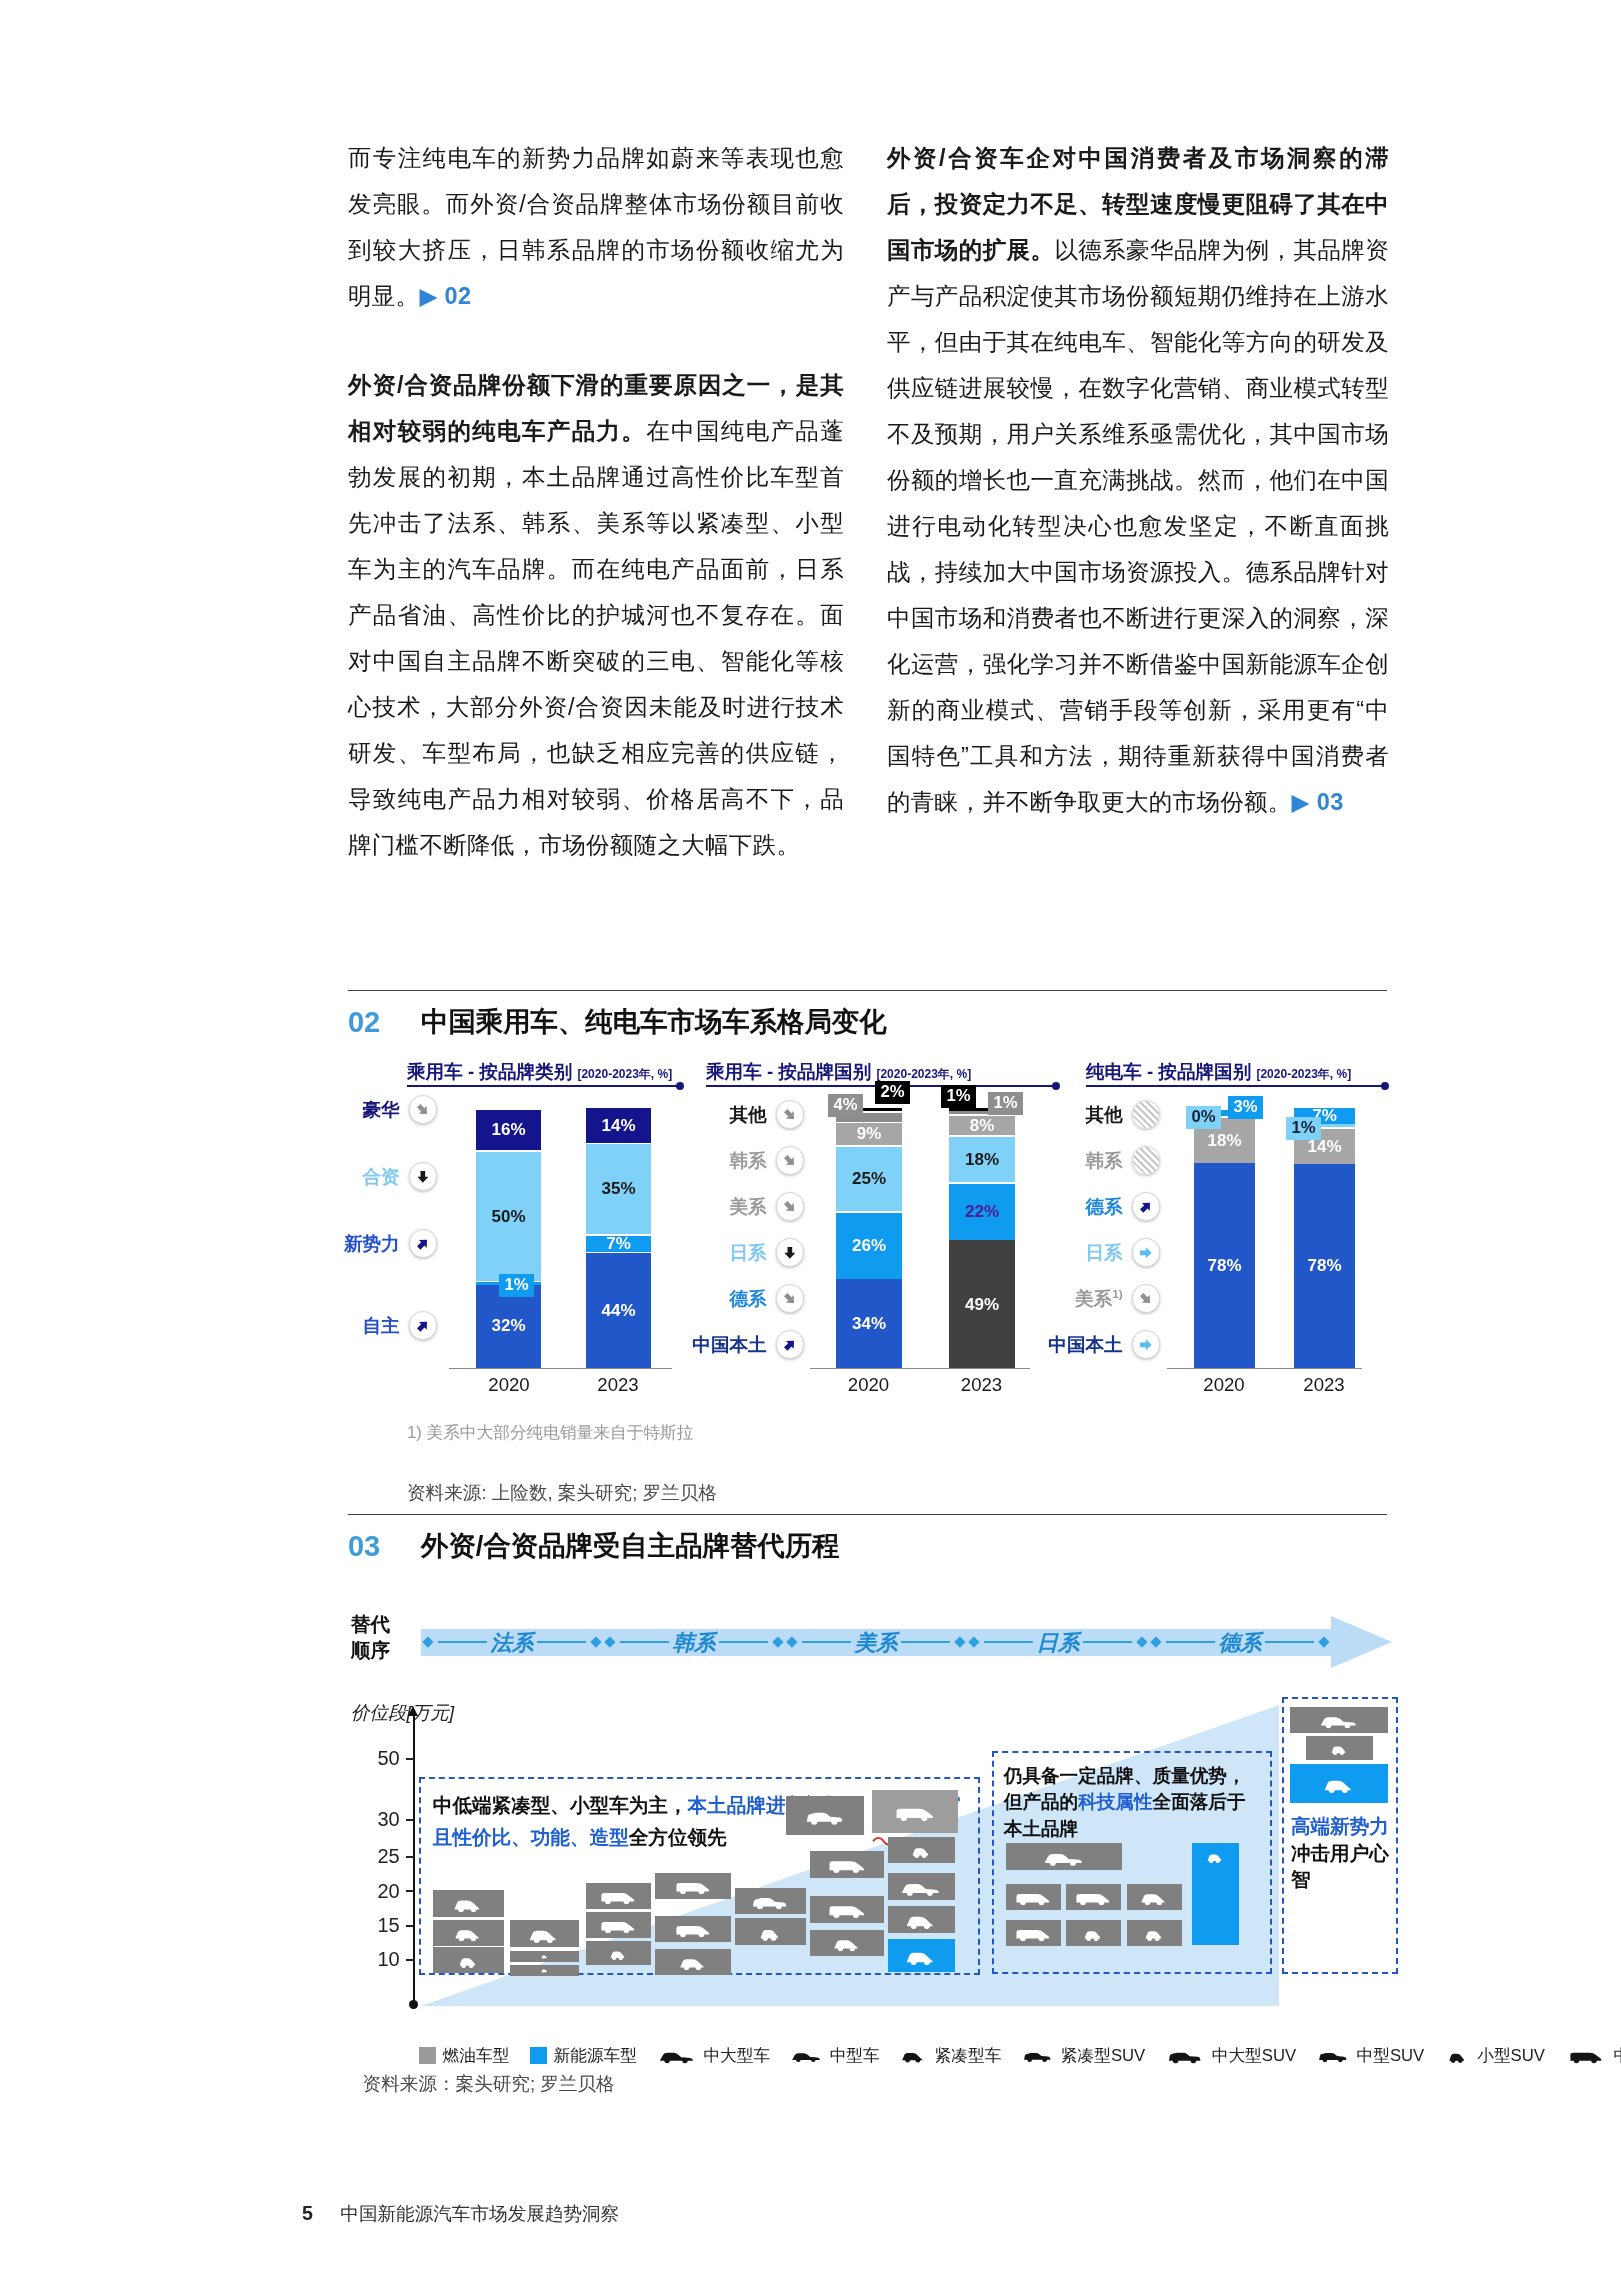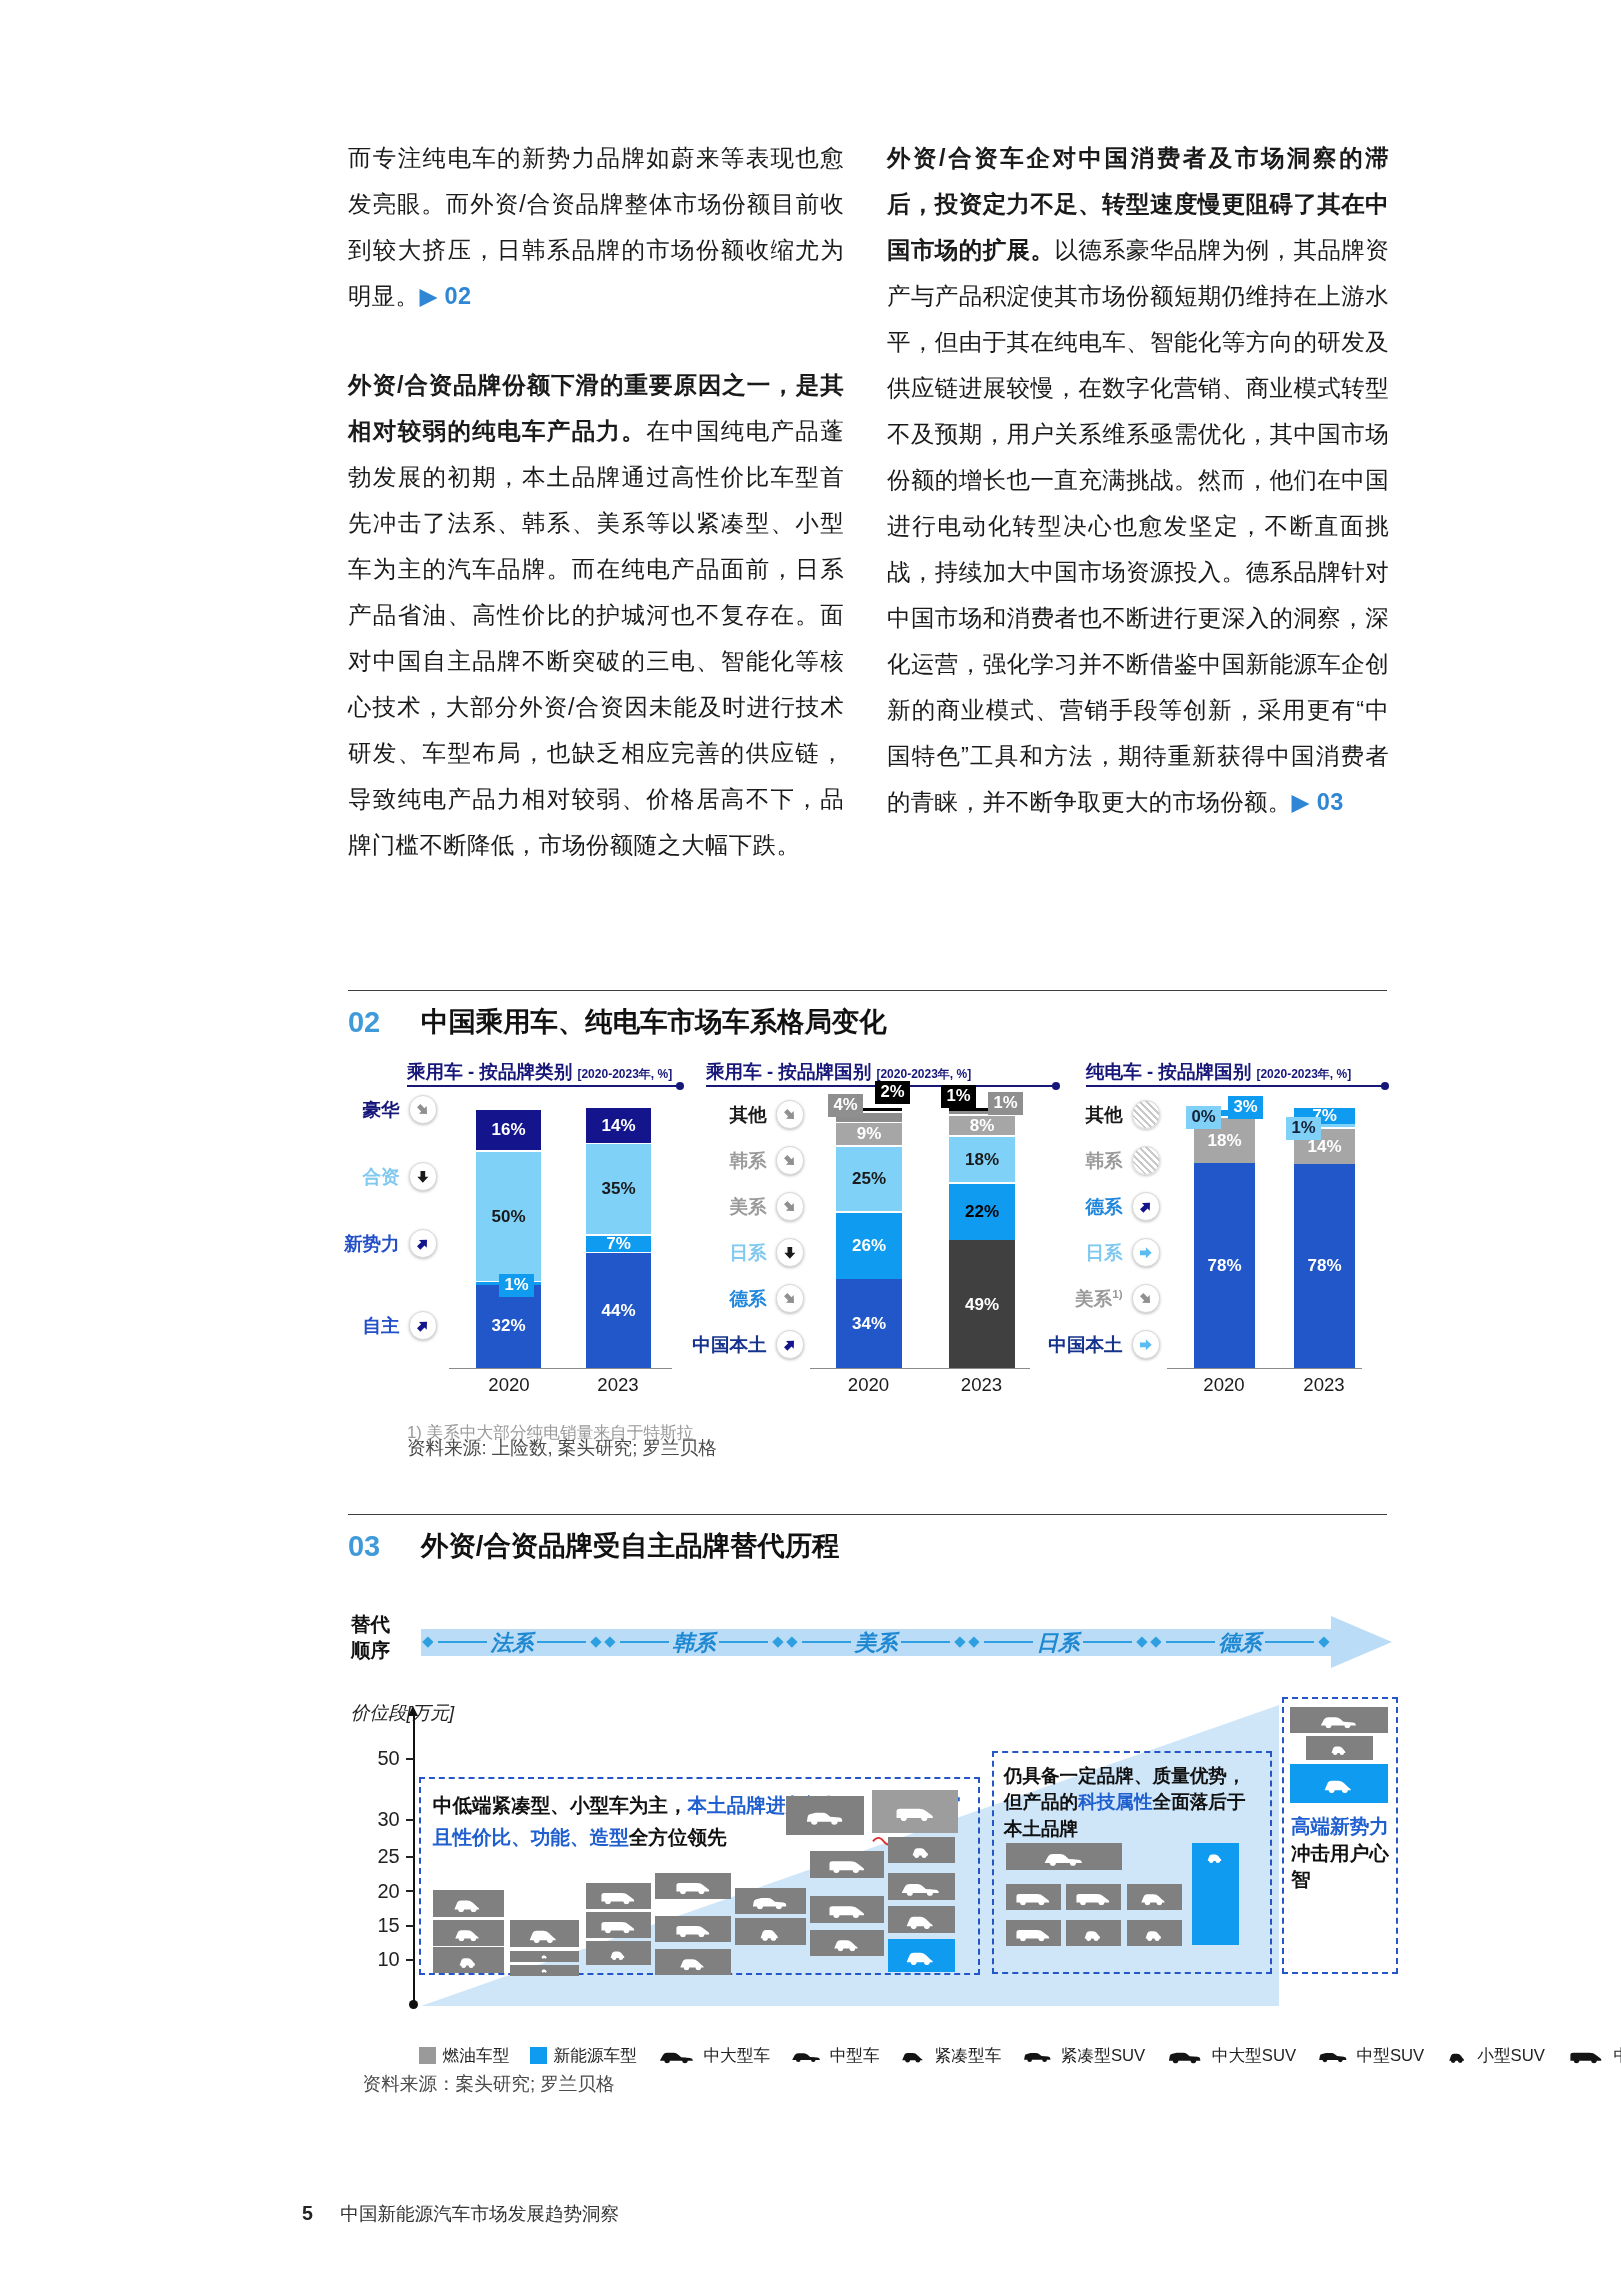--- a/index.html
+++ b/index.html
@@ -258,21 +258,21 @@
         </div>
         <div class="seg" style="left: 493px; top: 121px; width: 66px; height: 10.5px; background: rgb(140, 140, 140); border-top: 2px solid rgb(255, 255, 255);"></div>
         <div class="callout" style="left: 485px; top: 104px; background: rgb(143, 143, 143); color: rgb(255, 255, 255);">4%</div>
         <div class="seg" style="left: 493px; top: 116px; width: 66px; height: 5.3px; background: rgb(0, 0, 0); border-top: 2px solid rgb(255, 255, 255);"></div>
         <div class="callout" style="left: 532px; top: 91px; background: rgb(0, 0, 0); color: rgb(255, 255, 255);">2%</div>
         <div class="yearlab" style="left: 481px; top: 384px; width: 89px;">2020</div>
         <div class="seg" style="left: 606px; top: 250px; width: 66px; height: 129px; background: #404040;">
           <span class="v" style="color: rgb(255, 255, 255);">49%</span>
         </div>
         <div class="seg" style="left: 606px; top: 192px; width: 66px; height: 58px; background: rgb(15, 155, 240); border-top: 2px solid rgb(255, 255, 255);">
-          <span class="v" style="color: #000000;">22%</span>
+          <span class="v" style="color: #4c1d95;">22%</span>
         </div>
         <div class="seg" style="left: 606px; top: 145px; width: 66px; height: 47px; background: rgb(127, 209, 247); border-top: 2px solid rgb(255, 255, 255);">
           <span class="v" style="color: rgb(26, 26, 26);">18%</span>
         </div>
         <div class="seg" style="left: 606px; top: 124px; width: 66px; height: 21px; background: rgb(166, 166, 166); border-top: 2px solid rgb(255, 255, 255);">
           <span class="v" style="color: rgb(255, 255, 255);">8%</span>
         </div>
         <div class="seg" style="left: 606px; top: 121px; width: 66px; height: 2.6px; background: rgb(140, 140, 140);"></div>
         <div class="callout" style="left: 645px; top: 102px; background: rgb(143, 143, 143); color: rgb(255, 255, 255);">1%</div>
         <div class="seg" style="left: 606px; top: 118px; width: 66px; height: 2.6px; background: rgb(0, 0, 0);"></div>
@@ -341,21 +341,21 @@
         </div>
         <div class="seg" style="left: 951px; top: 134px; width: 61px; height: 2.6px; background: rgb(127, 209, 247);"></div>
         <div class="callout" style="left: 943px; top: 127px; background: rgb(127, 209, 247); color: rgb(20, 34, 58);">1%</div>
         <div class="seg" style="left: 951px; top: 116px; width: 61px; height: 18.4px; background: rgb(15, 155, 240); border-top: 2px solid rgb(255, 255, 255);">
           <span class="v" style="color: rgb(255, 255, 255);">7%</span>
         </div>
         <div class="yearlab" style="left: 939px; top: 384px; width: 84px;">2023</div>
         <div class="axisline" style="left: 824px; top: 378px; width: 195px;"></div>
       </div>
     <div class="fnote" style="left:64px;top:431px;">1) 美系中大部分纯电销量来自于特斯拉</div>
-    <div class="src" style="left:64px;top:445px;">资料来源: 上险数, 案头研究; 罗兰贝格</div>
+    <div class="src" style="left:64px;top:490px;">资料来源: 上险数, 案头研究; 罗兰贝格</div>
   </section>
 
   <section class="sec" id="c3" style="top:1514px;height:627px;">
     <div class="rule"></div>
     <span class="secnum">03</span>
     <h2 class="sectitle">外资/合资品牌受自主品牌替代历程</h2>
     <div class="seq">替代顺序</div>
     <div id="band">
         <div class="bseg">
           <div class="dia"></div>

